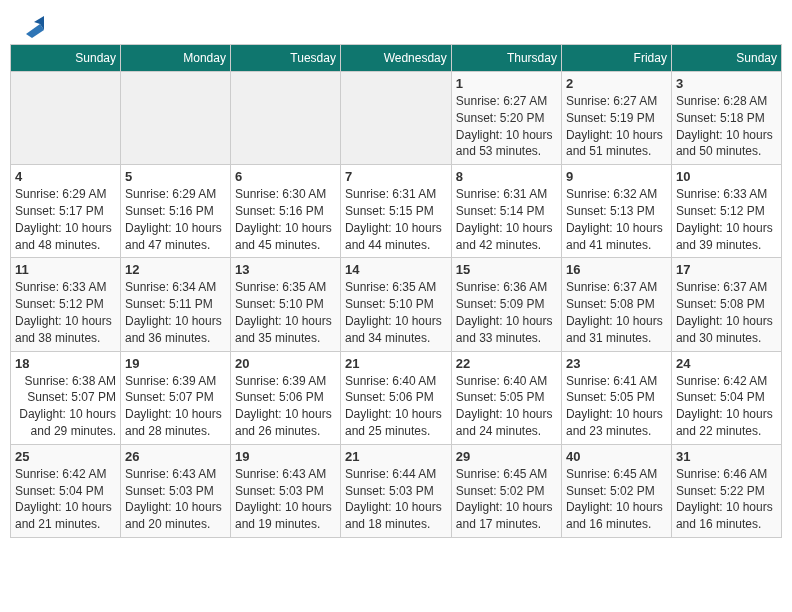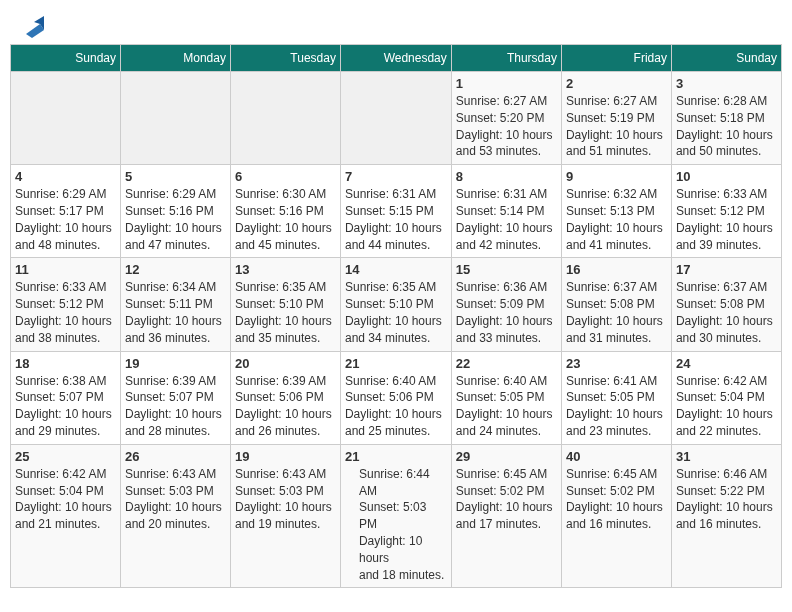--- a/index.html
+++ b/index.html
@@ -244,21 +244,21 @@
           <span class="day-number">17</span>
           <div class="day-info" style="white-space: pre-line;">Sunrise: 6:37 AM
 Sunset: 5:08 PM
 Daylight: 10 hours
 and 30 minutes.</div>
         </td>
       </tr>
       <tr>
         <td>
           <span class="day-number">18</span>
-          <div class="day-info" style="white-space: pre-line;">Sunrise: 6:38 AM
+          <div class="day-info" style="white-space: pre-line; text-align: right;">Sunrise: 6:38 AM
 Sunset: 5:07 PM
 Daylight: 10 hours
 and 29 minutes.</div>
         </td>
         <td>
           <span class="day-number">19</span>
           <div class="day-info" style="white-space: pre-line;">Sunrise: 6:39 AM
 Sunset: 5:07 PM
 Daylight: 10 hours
 and 28 minutes.</div>
@@ -316,21 +316,21 @@
         </td>
         <td>
           <span class="day-number">19</span>
           <div class="day-info" style="white-space: pre-line;">Sunrise: 6:43 AM
 Sunset: 5:03 PM
 Daylight: 10 hours
 and 19 minutes.</div>
         </td>
         <td>
           <span class="day-number">21</span>
-          <div class="day-info" style="white-space: pre-line; margin-left: 14px;">Sunrise: 6:44 AM
+          <div class="day-info" style="white-space: pre-line;">Sunrise: 6:44 AM
 Sunset: 5:03 PM
 Daylight: 10 hours
 and 18 minutes.</div>
         </td>
         <td>
           <span class="day-number">29</span>
           <div class="day-info" style="white-space: pre-line;">Sunrise: 6:45 AM
 Sunset: 5:02 PM
 Daylight: 10 hours
 and 17 minutes.</div>

